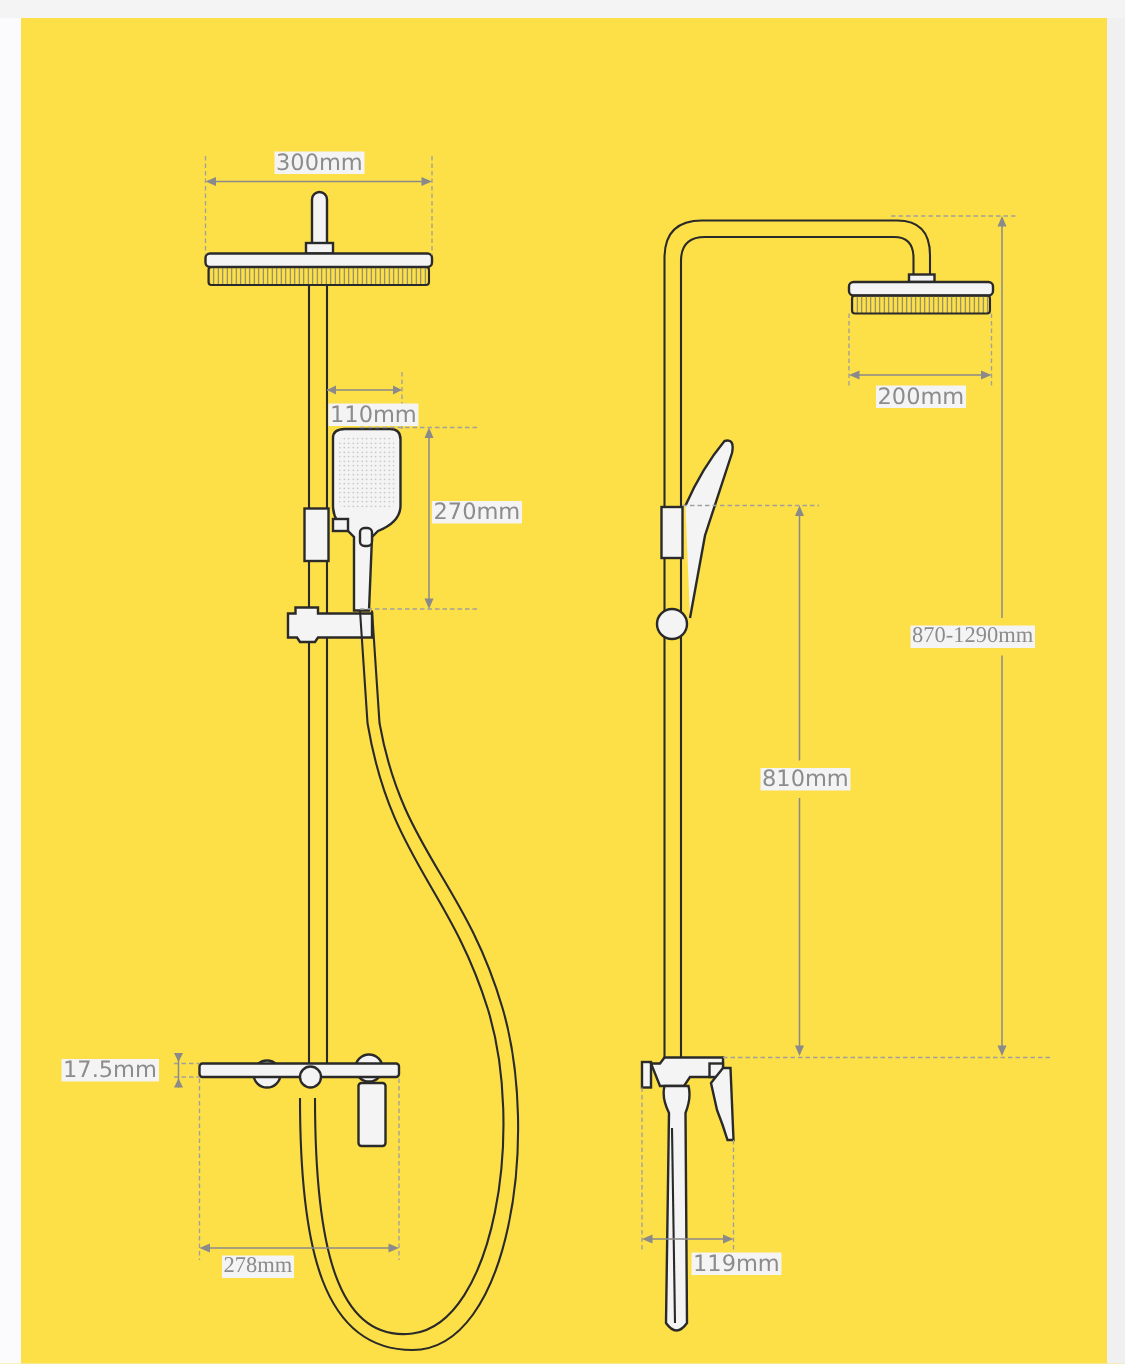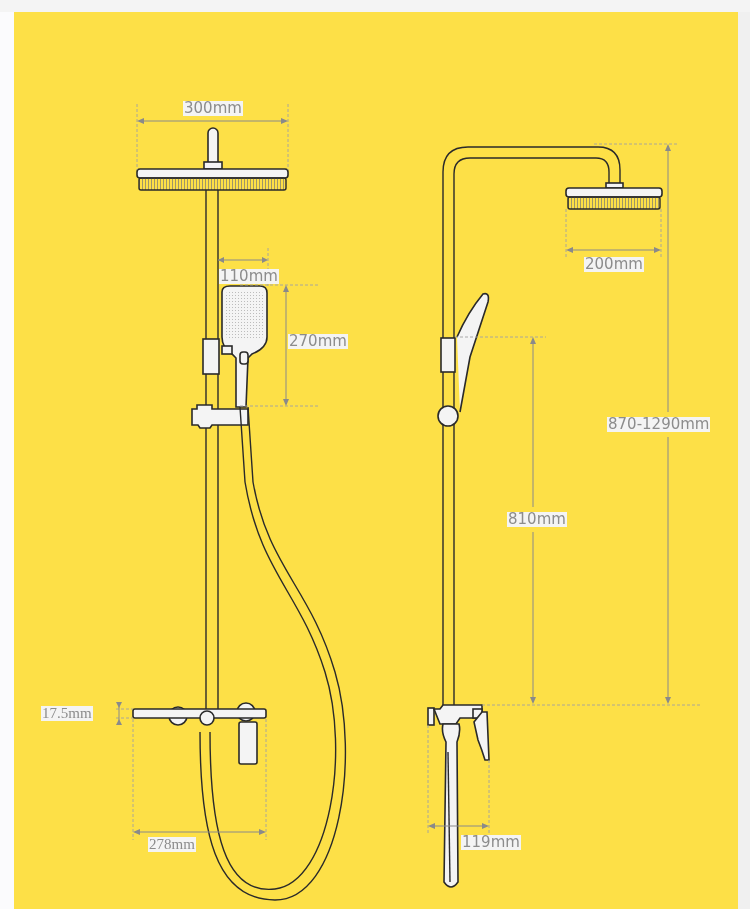--- a/index.html
+++ b/index.html
@@ -173,20 +173,20 @@
         <line class="dim" x1="430" y1="814" x2="487" y2="814"></line>
         <polygon class="arrow" points="428,814 435,811 435,817"></polygon>
         <polygon class="arrow" points="489,814 482,811 482,817"></polygon>
       </g>
     </g>
   </svg>
 
   <span class="label" style="left:183px; top:89px;">300mm</span>
   <span class="label" style="left:219px; top:221px;margin-top:36px;">110mm</span>
   <span class="label" style="left:288px; top:322px;">270mm</span>
-  <span class="label" style="left:41px; top:694px;font-family:Liberation Serif, serif;">17.5mm</span>
+  <span class="label" style="left:41px; top:694px;">17.5mm</span>
   <span class="label" style="left:148px; top:825px;font-family:Liberation Serif, serif;">278mm</span>
 
   <span class="label" style="left:584px; top:245px;">200mm</span>
-  <span class="label" style="left:607px; top:405px;">870-1290mm</span>
+  <span class="label" style="left:607px; top:405px;font-family:Liberation Serif, serif;">870-1290mm</span>
   <span class="label" style="left:507px; top:500px;">810mm</span>
   <span class="label" style="left:461px; top:823px;">119mm</span>
 </div>
 
 </body></html>

